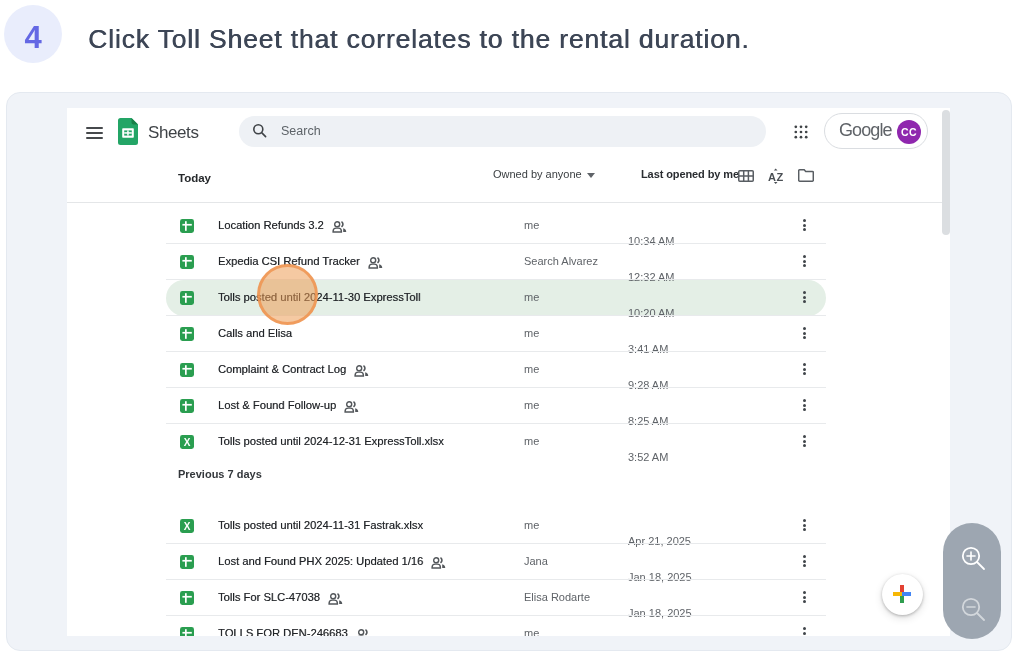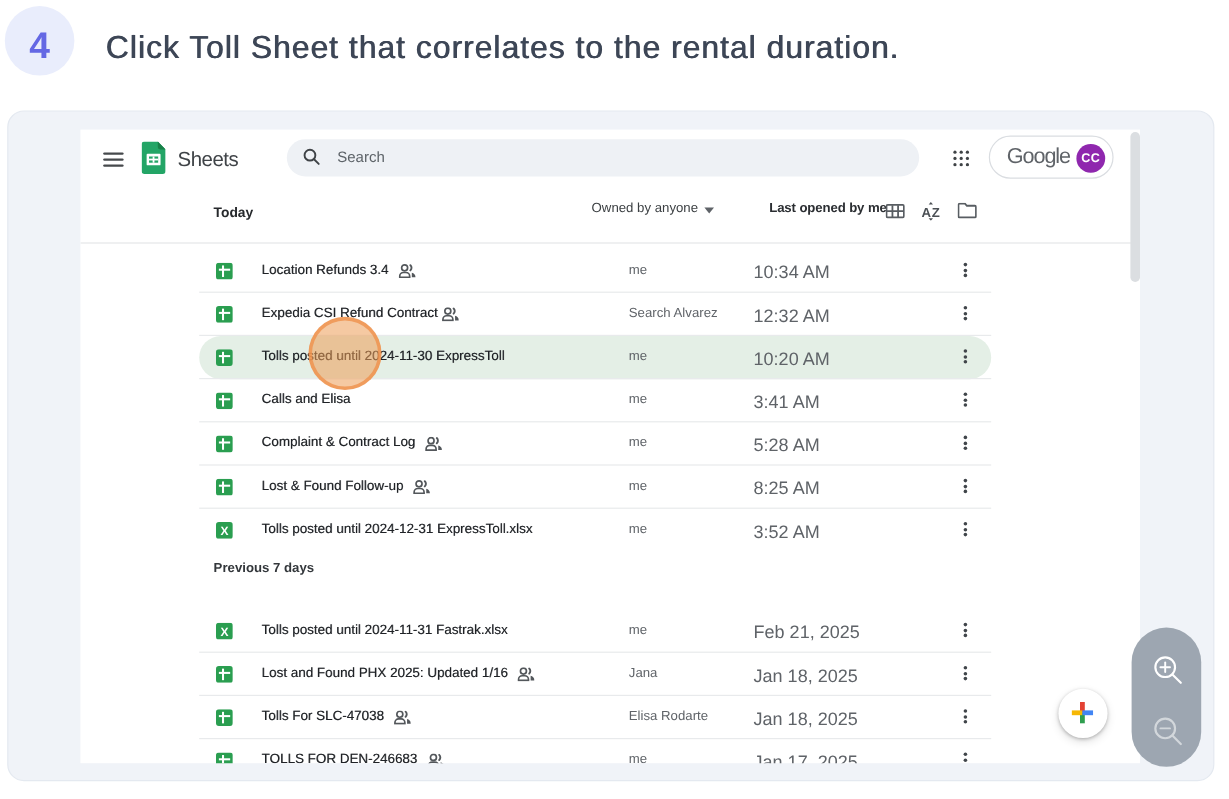--- a/index.html
+++ b/index.html
@@ -34,21 +34,21 @@
   .lastopen { position:absolute; left:554px; top:60px; font-size:11px; font-weight:bold; color:#2a2d31; letter-spacing:-0.1px;margin-left:20px; }
 
   .divider-top { position:absolute; left:0; top:94px; width:883px; height:1px; background:#e4e6e8; }
 
   
   .row { position:absolute; left:0; width:883px; height:36px; }
   .row .fico { position:absolute; left:112.5px; top:12px; }
   .row .title { position:absolute; left:151px; top:12px; font-size:11.2px; color:#1f2226; letter-spacing:0px; white-space:nowrap; text-shadow:0.35px 0 0 rgba(31,34,38,0.55); }
   .row .ppl { position:absolute; top:12px; }
   .row .owner { position:absolute; left:457px; top:12px; font-size:11px; color:#5f6368; }
-  .row .date { position:absolute; left:561px; top:12px; font-size:15px; color:#5f6368; }
+  .row .date { position:absolute; left:561px; top:28px; font-size:11px; color:#5f6368; }
   .row .dots { position:absolute; left:736px; top:12px; width:3px; height:12px; }
   .row .dots i { position:absolute; left:0; width:3px; height:3px; border-radius:50%; background:#40454a; }
   .rowline { position:absolute; left:99px; width:660px; height:1px; background:#e8eaec; }
   .sect { position:absolute; left:111px; font-size:11px; font-weight:bold; color:#33373b; }
 
   .hl { position:absolute; left:99px; top:172px; width:660px; height:36px; background:#e4efe6; border-radius:18px; }
 
   .clickring { position:absolute; left:190px; top:156px; width:61px; height:61px; border-radius:50%;
                background:rgba(237,157,86,0.55); border:3px solid rgba(239,145,76,0.8); }
 
@@ -130,21 +130,21 @@
 
   <div class="hl"></div>
 
   <div id="rows">
       <div class="row" style="top:99px">
         <span class="fico"><svg width="14" height="14" viewBox="0 0 14 14">
             <rect x="0" y="0" width="14" height="14" rx="2.4" fill="#2a9e50"></rect>
             <rect x="5" y="2.2" width="1.7" height="9.6" fill="#fff"></rect>
             <rect x="2.4" y="4.9" width="9.4" height="1.7" fill="#fff"></rect>
           </svg></span>
-        <span class="title" id="t99">Location Refunds 3.4</span>
+        <span class="title" id="t99">Location Refunds 3.2</span>
         <span class="ppl" id="p99" style="left: 264.8px;"><svg width="15" height="12" viewBox="0 0 15 12">
             <g stroke="#53575b" fill="none" stroke-width="1.4">
               <circle cx="5.2" cy="3.2" r="2.5"></circle>
               <path d="M1.1 11.05 v-0.85 a3.1 3.1 0 0 1 3.1 -3.1 h2.1 a3.1 3.1 0 0 1 3.1 3.1 v0.85 z"></path>
             </g>
             <path d="M10.0 1.05 a2.95 2.95 0 0 1 0 4.3" stroke="#53575b" stroke-width="1.6" fill="none" stroke-linecap="round"></path>
             <path d="M11.2 7.2 c1.75 0.4 3.0 1.7 3.0 3.35 v0.5 h-3.0 z" fill="#53575b"></path>
           </svg></span>
         <span class="owner">me</span>
         <span class="date">10:34 AM</span>
@@ -154,21 +154,21 @@
           <i style="top:9px"></i>
         </span>
       </div>
       <div class="rowline" style="top:135px"></div>
       <div class="row" style="top:135px">
         <span class="fico"><svg width="14" height="14" viewBox="0 0 14 14">
             <rect x="0" y="0" width="14" height="14" rx="2.4" fill="#2a9e50"></rect>
             <rect x="5" y="2.2" width="1.7" height="9.6" fill="#fff"></rect>
             <rect x="2.4" y="4.9" width="9.4" height="1.7" fill="#fff"></rect>
           </svg></span>
-        <span class="title" id="t135">Expedia CSI Refund Contract</span>
+        <span class="title" id="t135">Expedia CSI Refund Tracker</span>
         <span class="ppl" id="p135" style="left: 300.8px;"><svg width="15" height="12" viewBox="0 0 15 12">
             <g stroke="#53575b" fill="none" stroke-width="1.4">
               <circle cx="5.2" cy="3.2" r="2.5"></circle>
               <path d="M1.1 11.05 v-0.85 a3.1 3.1 0 0 1 3.1 -3.1 h2.1 a3.1 3.1 0 0 1 3.1 3.1 v0.85 z"></path>
             </g>
             <path d="M10.0 1.05 a2.95 2.95 0 0 1 0 4.3" stroke="#53575b" stroke-width="1.6" fill="none" stroke-linecap="round"></path>
             <path d="M11.2 7.2 c1.75 0.4 3.0 1.7 3.0 3.35 v0.5 h-3.0 z" fill="#53575b"></path>
           </svg></span>
         <span class="owner">Search Alvarez</span>
         <span class="date">12:32 AM</span>
@@ -220,21 +220,21 @@
         <span class="title" id="t243">Complaint &amp; Contract Log</span>
         <span class="ppl" id="p243" style="left: 287.1px;"><svg width="15" height="12" viewBox="0 0 15 12">
             <g stroke="#53575b" fill="none" stroke-width="1.4">
               <circle cx="5.2" cy="3.2" r="2.5"></circle>
               <path d="M1.1 11.05 v-0.85 a3.1 3.1 0 0 1 3.1 -3.1 h2.1 a3.1 3.1 0 0 1 3.1 3.1 v0.85 z"></path>
             </g>
             <path d="M10.0 1.05 a2.95 2.95 0 0 1 0 4.3" stroke="#53575b" stroke-width="1.6" fill="none" stroke-linecap="round"></path>
             <path d="M11.2 7.2 c1.75 0.4 3.0 1.7 3.0 3.35 v0.5 h-3.0 z" fill="#53575b"></path>
           </svg></span>
         <span class="owner">me</span>
-        <span class="date">5:28 AM</span>
+        <span class="date">9:28 AM</span>
         <span class="dots">
           <i style="top:0"></i>
           <i style="top:4.5px"></i>
           <i style="top:9px"></i>
         </span>
       </div>
       <div class="rowline" style="top:279px"></div>
       <div class="row" style="top:279px">
         <span class="fico"><svg width="14" height="14" viewBox="0 0 14 14">
             <rect x="0" y="0" width="14" height="14" rx="2.4" fill="#2a9e50"></rect>
@@ -273,21 +273,21 @@
           <i style="top:9px"></i>
         </span>
       </div>
       <div class="row" style="top:399px">
         <span class="fico"><svg width="14" height="14" viewBox="0 0 14 14">
             <rect x="0" y="0" width="14" height="14" rx="2.4" fill="#2a9e50"></rect>
             <text x="7" y="10.6" font-size="10" font-weight="bold" fill="#fff" text-anchor="middle" font-family="Liberation Sans">X</text>
           </svg></span>
         <span class="title" id="t399">Tolls posted until 2024-11-31 Fastrak.xlsx</span>
         <span class="owner">me</span>
-        <span class="date">Feb 21, 2025</span>
+        <span class="date">Apr 21, 2025</span>
         <span class="dots">
           <i style="top:0"></i>
           <i style="top:4.5px"></i>
           <i style="top:9px"></i>
         </span>
       </div>
       <div class="rowline" style="top:435px"></div>
       <div class="row" style="top:435px">
         <span class="fico"><svg width="14" height="14" viewBox="0 0 14 14">
             <rect x="0" y="0" width="14" height="14" rx="2.4" fill="#2a9e50"></rect>

